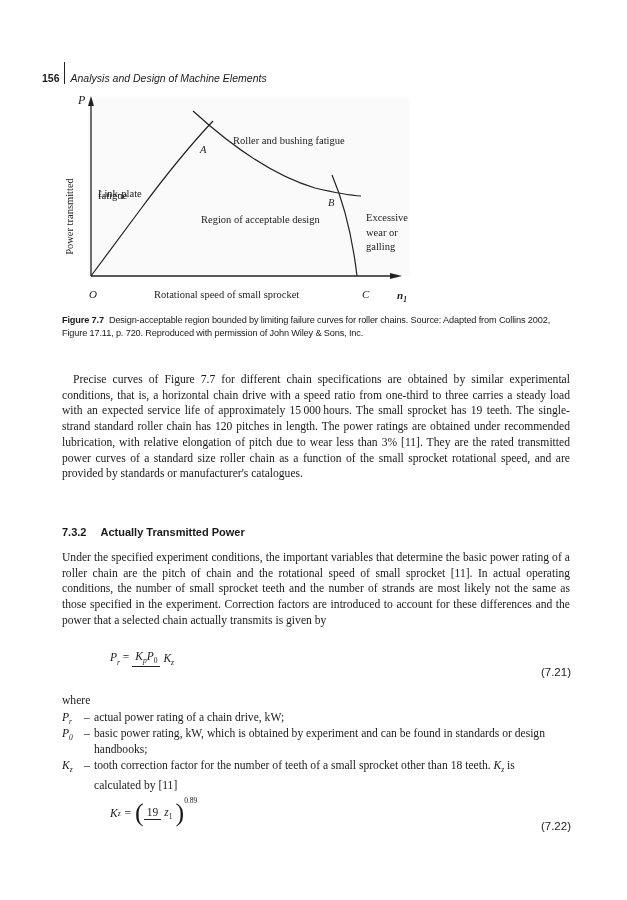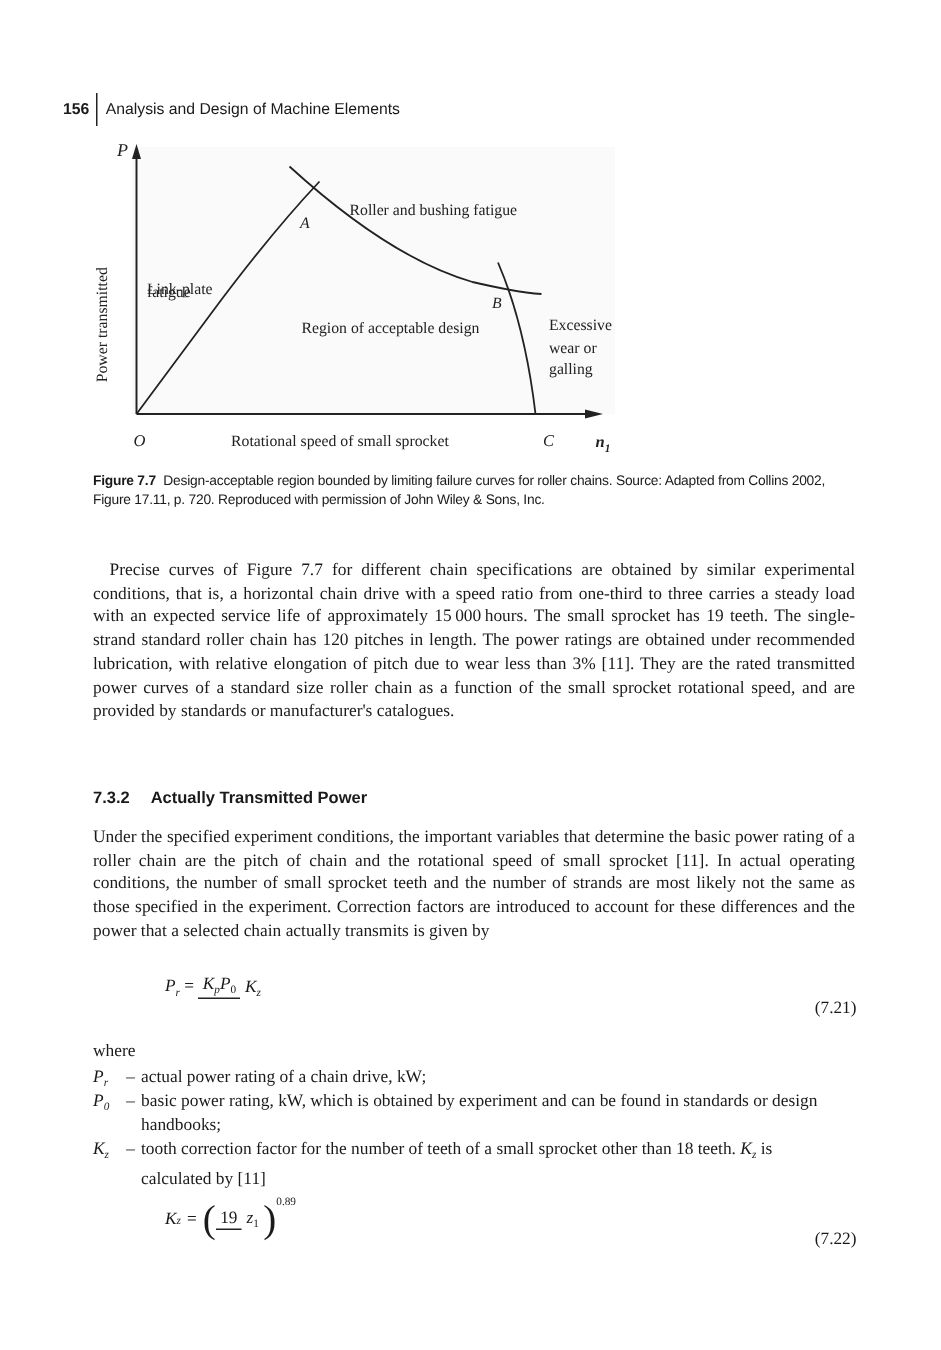--- a/index.html
+++ b/index.html
@@ -1,39 +1,39 @@
 <!DOCTYPE html>
 <html><head>
 <meta charset="utf-8">
 <style>
   html, body { margin: 0; padding: 0; background: #ffffff; }
   body { width: 627px; height: 900px; position: relative; overflow: hidden; color: #1a1a1a; }
 
-  #running-head { position: absolute; left: 42px; top: 62px; height: 22px; display: flex; align-items: center; font-size: 10.5px; }
+  #running-head { position: absolute; left: 42px; top: 62px; height: 22px; display: flex; align-items: flex-end; font-size: 10.5px; }
   #running-head .pnum { font-weight: bold; font-family: "Liberation Sans", sans-serif; padding-right: 4px; }
   #running-head .rule { width: 1px; height: 22px; background: #222; margin-right: 6px; }
-  #running-head .title { font-family: "Liberation Sans", sans-serif; }
+  #running-head .title { font-style: italic; font-family: "Liberation Sans", sans-serif; }
 
   #figure { position: absolute; left: 60px; top: 92px; width: 360px; height: 190px; }
   #figure svg { position: absolute; left: 0; top: 0; }
   .fig-text { position: absolute; font-family: "Liberation Serif", serif; font-size: 10.5px; color: #222; white-space: nowrap; line-height: 13px; }
   .fig-italic { font-style: italic; }
 
   #caption { position: absolute; left: 62px; top: 314px; width: 510px; font-family: "Liberation Sans", sans-serif; font-size: 9.2px; line-height: 13px; letter-spacing: -0.15px; }
   #caption .cap-label { font-weight: bold; margin-right: 5px; }
 
   .para { position: absolute; left: 62px; width: 508px; font-family: "Liberation Serif", serif; font-size: 11.6px; line-height: 15.7px; text-align: justify; }
   #para1 { top: 372px; text-indent: 11px; }
   #para2 { top: 550px; }
 
   #section-head { position: absolute; left: 62px; top: 526px; font-family: "Liberation Sans", sans-serif; font-size: 11px; font-weight: bold; }
   #section-head .num { margin-right: 14px; }
 
   .eq { position: absolute; font-family: "Liberation Serif", serif; font-size: 11.5px; }
-  .eq-num { position: absolute; right: 56px; font-family: Liberation Serif, serif; font-size: 11.5px; }
+  .eq-num { position: absolute; right: 56px; font-family: Liberation Sans, sans-serif; font-size: 11.5px; }
   .frac { display: inline-flex; flex-direction: row; align-items: center; vertical-align: middle; }
   .frac .top { padding: 0 3px 1px; border-bottom: 1px solid #222; }
   .frac .bot { padding: 1px 3px 0; }
   sub, sup { font-size: 7.5px; }
   i { font-style: italic; }
 
   #where { position: absolute; left: 62px; top: 694px; font-family: "Liberation Serif", serif; font-size: 11.6px; }
   .def { position: absolute; left: 62px; width: 500px; font-family: "Liberation Serif", serif; font-size: 11.6px; line-height: 15.7px; display: flex; }
   .def .sym { width: 18px; font-style: italic; white-space: nowrap; }
   .def .dash { width: 14px; text-align: center; }

